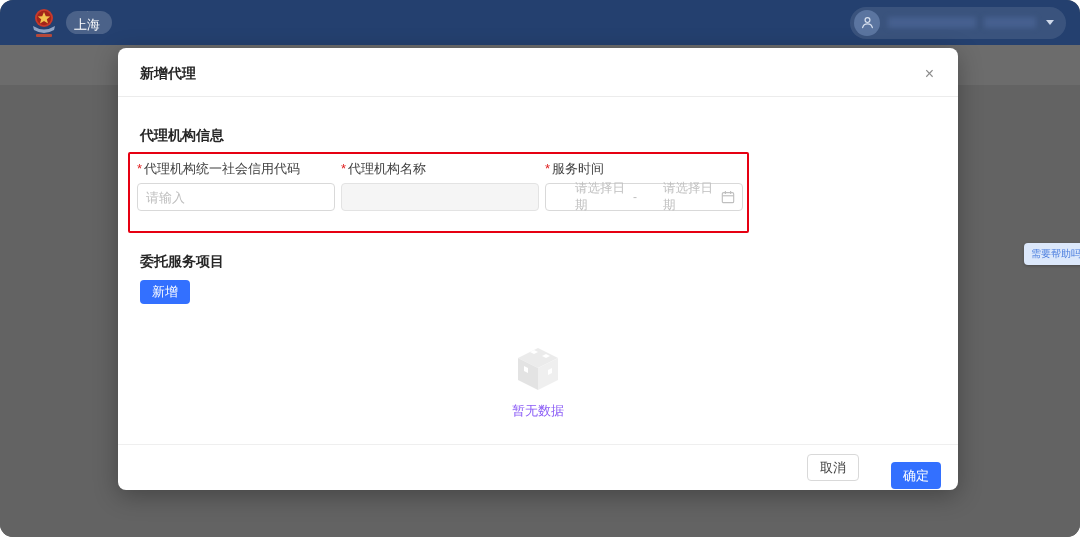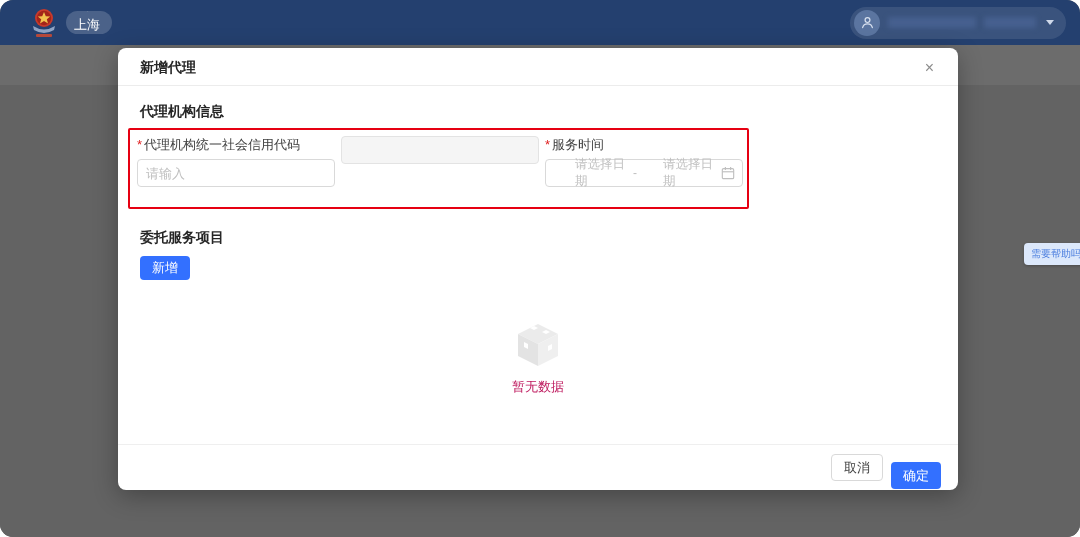--- a/index.html
+++ b/index.html
@@ -24,26 +24,26 @@
   
   .backdrop { position:absolute; top:45px; left:0; right:0; bottom:0; background:#636363; }
   .backdrop-strip { position:absolute; top:0; left:0; right:0; height:40px; background:#6c6c6c; }
 
   
   .help-bubble { position:absolute; top:243px; left:1024px; background:#dce8fb; color:#4a7dde; font-size:10px; line-height:1; padding:6px 7px; border-radius:4px; white-space:nowrap; box-shadow:0 1px 3px rgba(0,0,0,0.25); cursor:pointer; }
   .help-bubble::after { content:""; position:absolute; right:6px; bottom:-5px; width:0; height:0; border-left:5px solid transparent; border-right:3px solid transparent; border-top:6px solid #dce8fb; }
 
   
   .modal { position:absolute; left:118px; top:48px; width:840px; height:442px; background:#ffffff; border-radius:8px; box-shadow:0 6px 24px rgba(0,0,0,0.3); display:flex; flex-direction:column; }
-  .modal-header { height:38px; display:flex; align-items:center; justify-content:space-between; padding:3px 20px 0 22px; border-bottom:1px solid #ececec; flex:0 0 auto; }
+  .modal-header { height:49px; display:flex; align-items:center; justify-content:space-between; padding:3px 20px 0 22px; border-bottom:1px solid #ececec; flex:0 0 auto; }
   .modal-title { font-size:14px; font-weight:bold; color:#262626; }
   .modal-close { font-size:16px; color:#8c8c8c; cursor:pointer; line-height:1; padding:2px 4px; }
   .modal-body { flex:1; padding:0 22px; position:relative; overflow:hidden; }
   .section-title { font-size:14px; font-weight:bold; color:#262626; }
-  .sec-agency { margin-top:17px; }
+  .sec-agency { margin-top:30px; }
   .sec-service { margin-top:20px; }
 
   .highlight-box { margin:7px 0 0 -12px; width:621px; border:2px solid #e60012; border-radius:2px; padding:6px 7px 20px 7px; }
   .fields-row { display:flex; gap:6px; }
   .field { width:198px; flex:0 0 auto; }
   .field-label { font-size:13px; color:#404040; margin-bottom:5px; white-space:nowrap; }
   .req { color:#e02020; margin-right:2px; }
   .tf { width:100%; height:28px; border:1px solid #d9d9d9; border-radius:4px; font-size:13px; padding:0 8px; color:#333; background:#fff; font-family:inherit; }
   .tf::placeholder { color:#bfbfbf; }
   .tf:disabled { background:#f5f5f5; border-color:#e3e3e3; }
@@ -54,23 +54,23 @@
   .btn { border:none; border-radius:4px; font-size:13px; cursor:pointer; font-family:inherit; }
   .btn-primary { background:#3370ff; color:#ffffff;margin-top:16px; }
   .btn-add { height:24px; padding:0 12px; margin-top:9px; }
   .btn-default { background:#ffffff; color:#404040; border:1px solid #d9d9d9; }
 
   .table-head { display:flex; margin-top:13px; background:#f7f8fa; height:30px; align-items:center; border-radius:2px; }
   .th { font-size:13px; font-weight:bold; color:#333333; padding-left:1px; }
   .th-c1 { width:148px; } .th-c2 { width:140px; } .th-c3 { width:235px; } .th-c4 { width:148px; } .th-c5 { width:125px; }
 
   .empty-wrap { display:flex; flex-direction:column; align-items:center; margin-top:40px; }
-  .empty-text { margin-top:10px; font-size:13px; color:#be185d; }
+  .empty-text { margin-top:10px; font-size:13px; color:#8b5cf6; }
 
-  .modal-footer { flex:0 0 auto; height:46px; border-top:1px solid #efefef; display:flex; align-items:center; justify-content:flex-end; gap:8px; padding:0 17px; }
+  .modal-footer { flex:0 0 auto; height:46px; border-top:1px solid #efefef; display:flex; align-items:center; justify-content:flex-end; gap:32px; padding:0 17px; }
   .btn-footer { height:27px; padding:0 12px; }
 </style>
 </head>
 <body>
 
 <div class="window">
 
   <div class="backdrop">
     <div class="backdrop-strip"></div>
   </div>
@@ -121,20 +121,23 @@
 
       <div class="highlight-box">
         <div class="fields-row">
           <div class="field">
             <div class="field-label">
               <span class="req">*</span><span>代理机构统一社会信用代码</span>
             </div>
             <input class="tf" type="text" placeholder="请输入" style="">
           </div>
           <div class="field">
+            <div class="field-label">
+              <span class="req">*</span><span>代理机构名称</span>
+            </div>
             <input class="tf" type="text" disabled="" style="">
           </div>
           <div class="field">
             <div class="field-label">
               <span class="req">*</span><span>服务时间</span>
             </div>
             <div class="range-picker">
               <span class="rp-text">请选择日期</span>
               <span class="rp-sep">-</span>
               <span class="rp-text">请选择日期</span>

